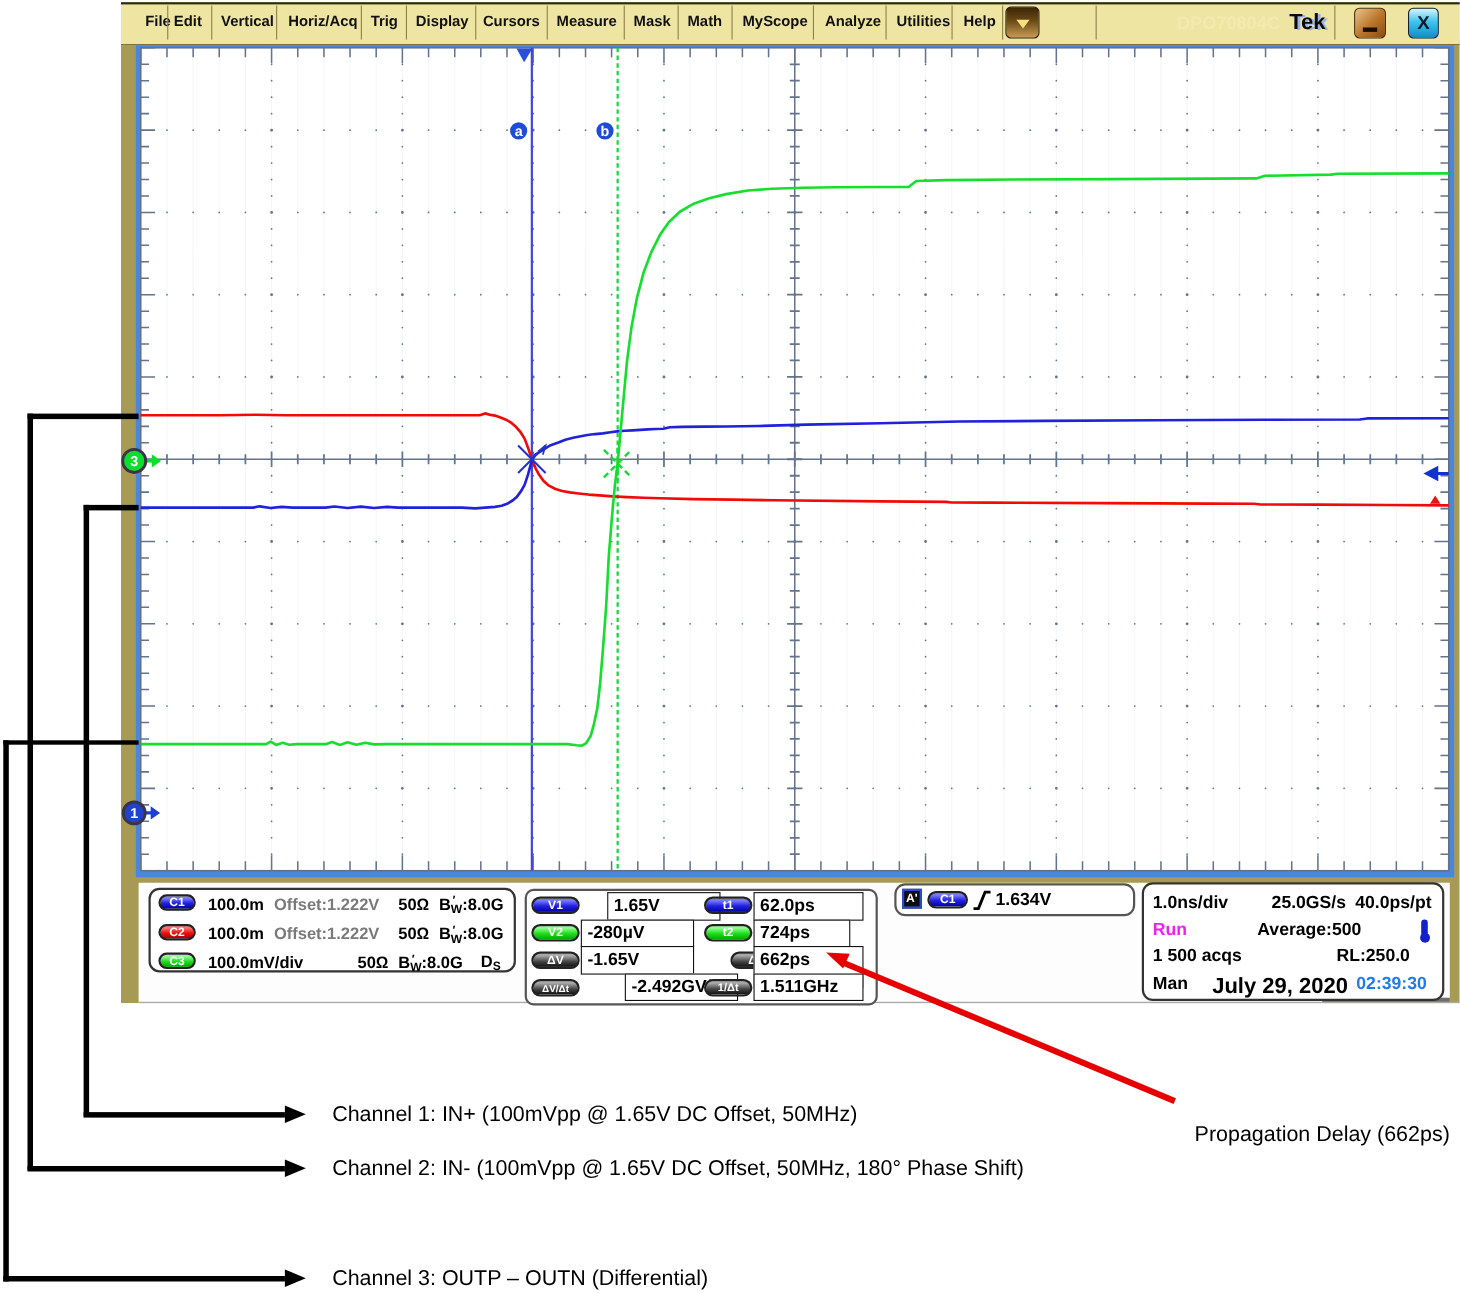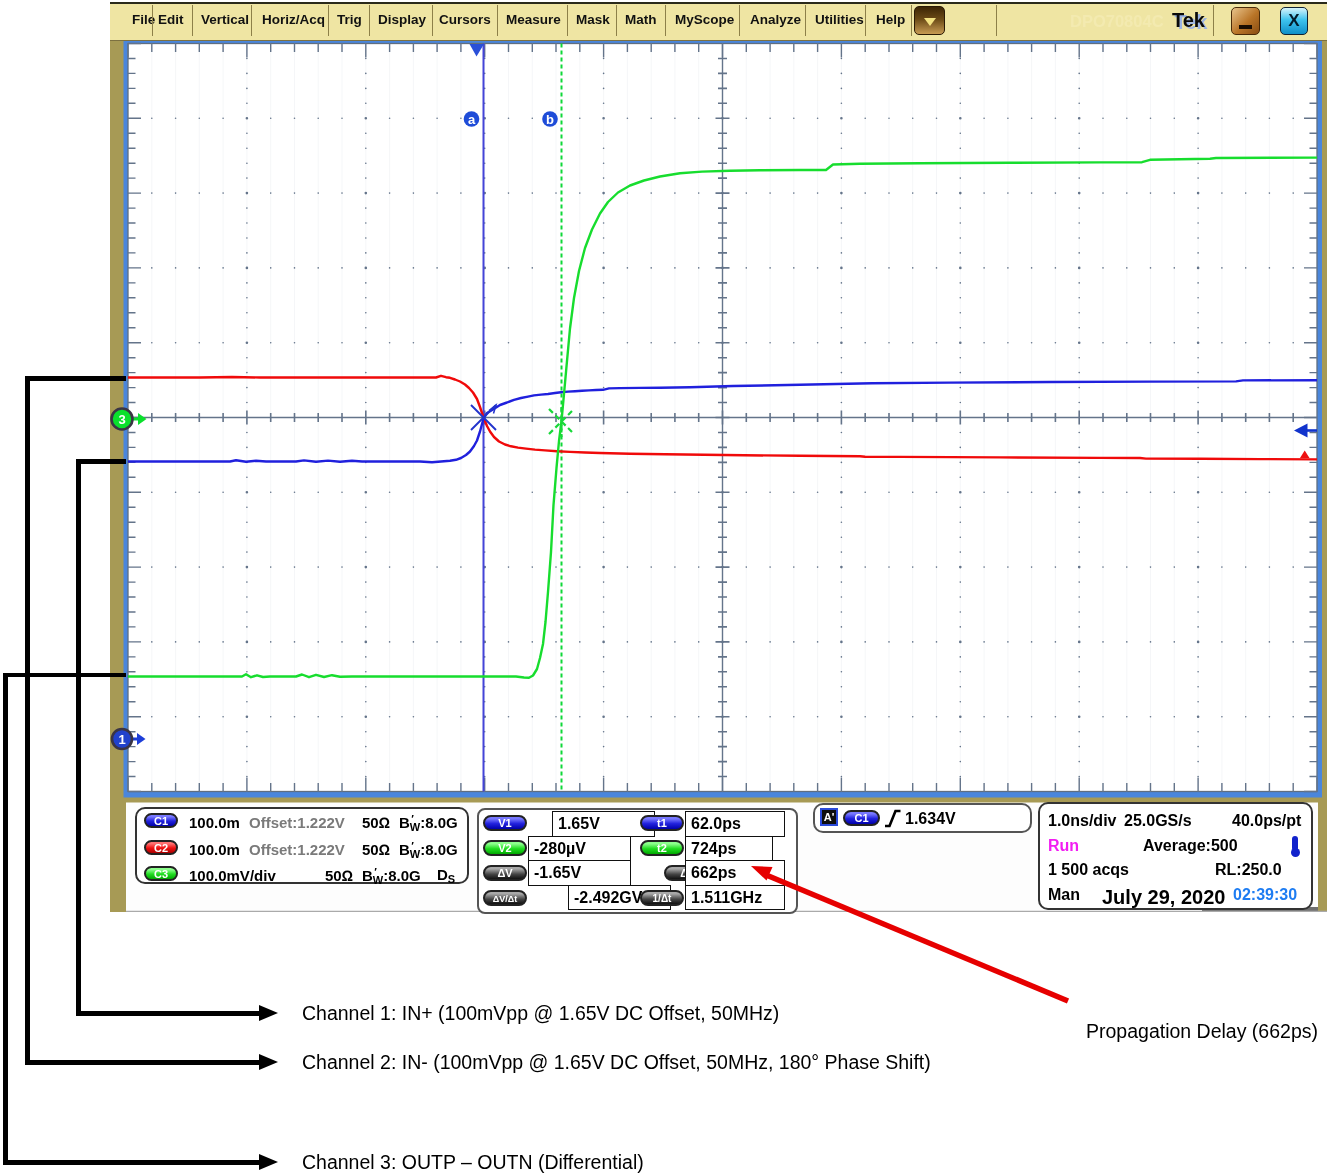--- a/index.html
+++ b/index.html
@@ -168,21 +168,21 @@
   <div style="position:absolute;left:820px;top:808px;width:18px;height:18px;background:#0d0d0d;border:2px solid #2a4ad8;
        box-sizing:border-box;color:#fff;font-weight:bold;font-size:11px;text-align:center;line-height:14px;">A'</div>
   <div class="pill pb" style="left:843px;top:810px;width:37px;height:16px;font-size:11px;line-height:13px;">C1</div>
   <svg style="position:absolute;left:883px;top:805px;" width="20" height="26">
     <path d="M2,21 h4.5 l6,-15 h5" stroke="#000" stroke-width="2.6" fill="none"></path>
   </svg>
   <span class="bt" style="left:905px;top:810px;font-size:16px;">1.634V</span>
 
   <div class="rbox" style="left:1038px;top:802px;width:275px;height:108px;"></div>
   <span class="bt" style="left:1048px;top:812px;font-size:16px;">1.0ns/div</span>
-  <span class="bt" style="left:1124px;top:812px;font-size:16px;">25.0GS/s</span>
+  <span class="bt" style="left:1156px;top:812px;font-size:16px;">25.0GS/s</span>
   <span class="bt" style="left:1232px;top:812px;font-size:16px;">40.0ps/pt</span>
   <span class="bt" style="left:1048px;top:837px;font-size:16px;color:#f21df2;">Run</span>
   <span class="bt" style="left:1143px;top:837px;font-size:16px;">Average:500</span>
   <div style="position:absolute;left:1292px;top:836px;width:6px;height:15px;background:#1122cc;border-radius:3px;"></div>
   <div style="position:absolute;left:1290.5px;top:848px;width:9px;height:9px;background:#1122cc;border-radius:50%;"></div>
   <span class="bt" style="left:1048px;top:861px;font-size:16px;">1 500 acqs</span>
   <span class="bt" style="left:1215px;top:861px;font-size:16px;">RL:250.0</span>
   <span class="bt" style="left:1048px;top:886px;font-size:16px;">Man</span>
   <span class="bt" style="left:1102px;top:886px;font-size:20px;">July 29, 2020</span>
   <span class="bt" style="left:1233px;top:886px;font-size:16px;color:#1d7cf2;">02:39:30</span>

